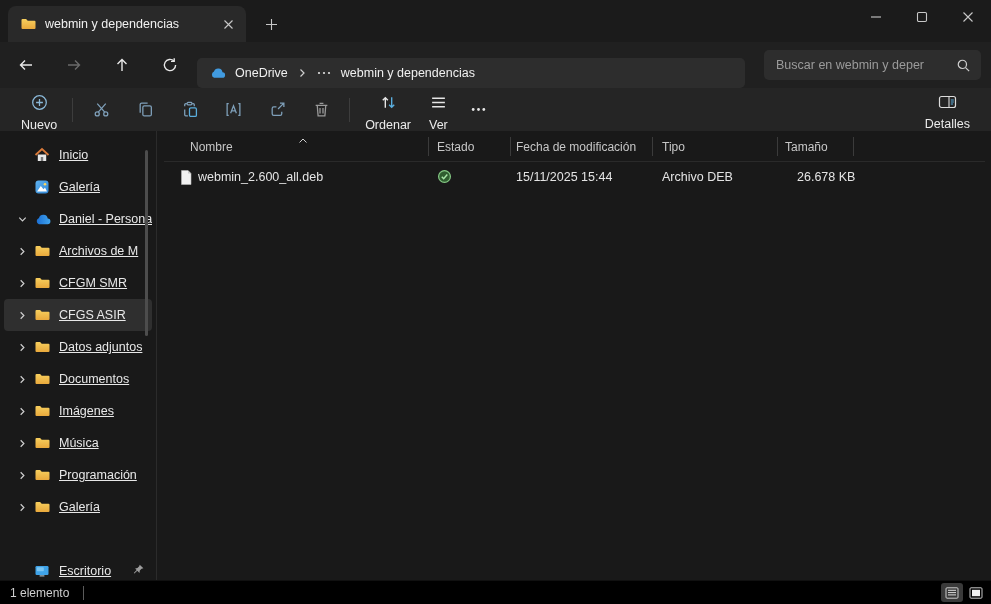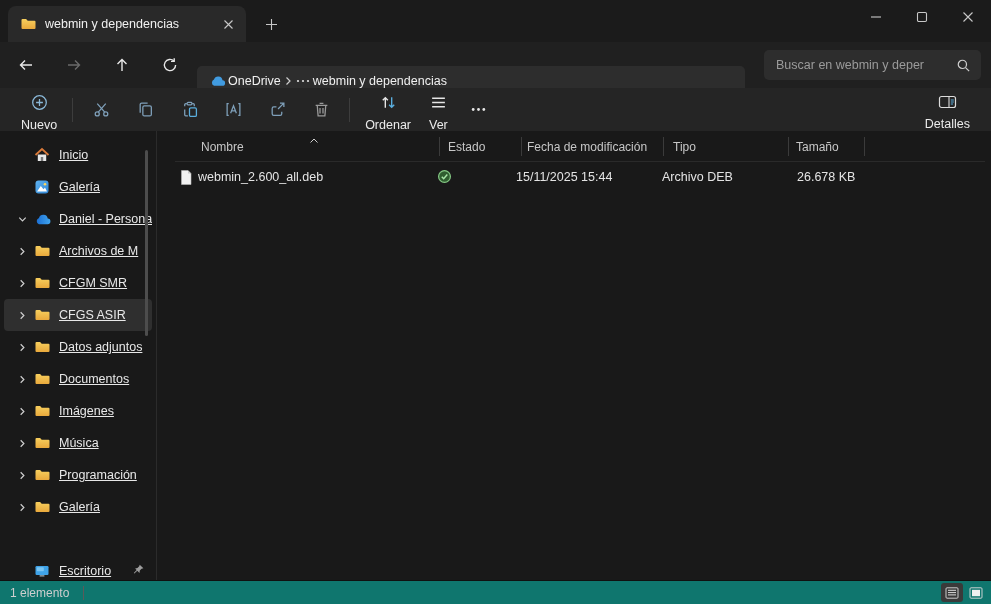--- a/index.html
+++ b/index.html
@@ -13,22 +13,22 @@
          border-radius:8px 8px 0 0; display:flex; align-items:center; padding:0 6px 0 12px; }
   .tab-label { flex:1; font-size:12.5px; color:#f0f0f0; white-space:nowrap; overflow:hidden; margin-left:9px; }
   .tab-close { width:24px; height:24px; display:flex; align-items:center; justify-content:center; border-radius:4px; }
   .newtab { position:absolute; left:258px; top:12px; width:26px; height:24px; display:flex; align-items:center; justify-content:center; border-radius:4px; }
   .win-controls { position:absolute; right:0; top:0; height:34px; display:flex; }
   .win-ctl { width:46px; height:34px; display:flex; align-items:center; justify-content:center; }
 
   
   .navbar { position:absolute; top:42px; left:0; right:0; height:46px; background:#202020; }
   .nav-btn { position:absolute; top:7px; width:32px; height:32px; display:flex; align-items:center; justify-content:center; border-radius:4px; }
-  .addressbar { position:absolute; left:197px; top:24px; width:548px; height:30px; background:#2d2d2d;
-                border-radius:5px; display:flex; align-items:center; padding:0 12px; gap:2px; }
+  .addressbar { position:absolute; left:197px; top:16px; width:548px; height:30px; background:#2d2d2d;
+                border-radius:5px; display:flex; align-items:center; padding:0 12px; gap:9px; }
   .crumb { font-size:12.5px; color:#f0f0f0; white-space:nowrap; }
   .searchbox { position:absolute; left:764px; top:8px; width:217px; height:30px; background:#2d2d2d;
                border-radius:5px; display:flex; align-items:center; padding:0 10px 0 12px; }
   .searchbox input { flex:1; background:transparent; border:none; outline:none; color:#e6e6e6; font-size:12.5px;
                      font-family:"Liberation Sans","DejaVu Sans",sans-serif; min-width:0; }
   .searchbox input::placeholder { color:#9b9b9b; }
 
   
   .toolbar { position:absolute; top:88px; left:0; right:0; height:43px; background:#252525;
              display:flex; align-items:center; padding:0 12px; }
@@ -45,32 +45,32 @@
   .sb-item.selected { background:#2f2f2f; }
   .sb-chev { width:20px; display:flex; align-items:center; justify-content:center; flex:0 0 20px; }
   .sb-ico { width:17px; height:17px; flex:0 0 17px; display:flex; align-items:center; margin-left:2px; }
   .sb-label { font-size:12.5px; color:#e8e8e8; margin-left:8px; white-space:nowrap; overflow:hidden; flex:1;text-decoration:underline; }
   .sb-pin { margin-right:6px; flex:0 0 14px; }
   .sb-spacer { height:32px; }
   .sb-scroll { position:absolute; right:8px; top:19px; width:3px; height:186px; background:#4d4d4d; border-radius:2px; }
 
   
   .main { position:absolute; left:158px; top:131px; right:0; bottom:24px; background:#191919; }
-  .hdr { position:relative; height:31px;margin-left:11px; }
+  .hdr { position:relative; height:31px; }
   .hdr-cell { position:absolute; top:9px; font-size:12px; color:#c7c7c7; white-space:nowrap; }
   .hdr-sep { position:absolute; top:6px; width:1px; height:19px; background:#3b3b3b; }
   .hdr-caret { position:absolute; top:-1px; }
   .hdr-line { position:absolute; top:30px; left:6px; right:6px; height:1px; background:#2a2a2a; }
   .frow { position:relative; height:31px;padding-left:18px; }
   .frow-cell { position:absolute; top:8px; font-size:12.5px; color:#e4e4e4; white-space:nowrap; }
   .frow-ico { position:absolute; left:20px; top:7px; }
   .frow-status { position:absolute; left:279px; top:7px; }
 
   
-  .statusbar { position:absolute; left:0; right:0; bottom:0; height:24px; background:#0f766e;
+  .statusbar { position:absolute; left:0; right:0; bottom:0; height:24px; background:#000000;
                border-top:1px solid #101010; display:flex; align-items:center; padding:0 4px 0 10px; }
   .sb-count { font-size:12px; color:#cfcfcf; }
   .sb-vdiv { width:1px; height:14px; background:#5a5a5a; margin-left:14px; }
   .view-btn { width:22px; height:19px; display:flex; align-items:center; justify-content:center; border-radius:3px; margin-left:2px; }
   .view-btn.active { background:#3a3a3a; }
 </style>
 </head>
 <body>
 
 <div class="win">

